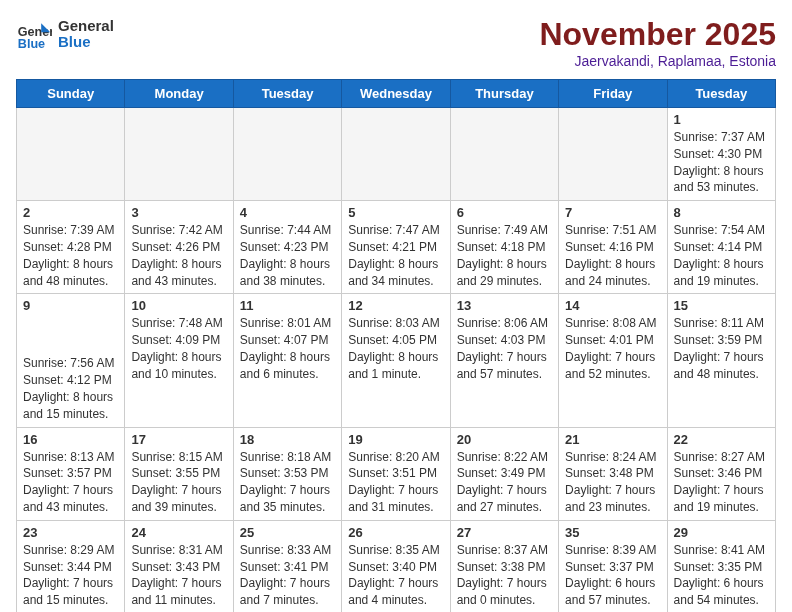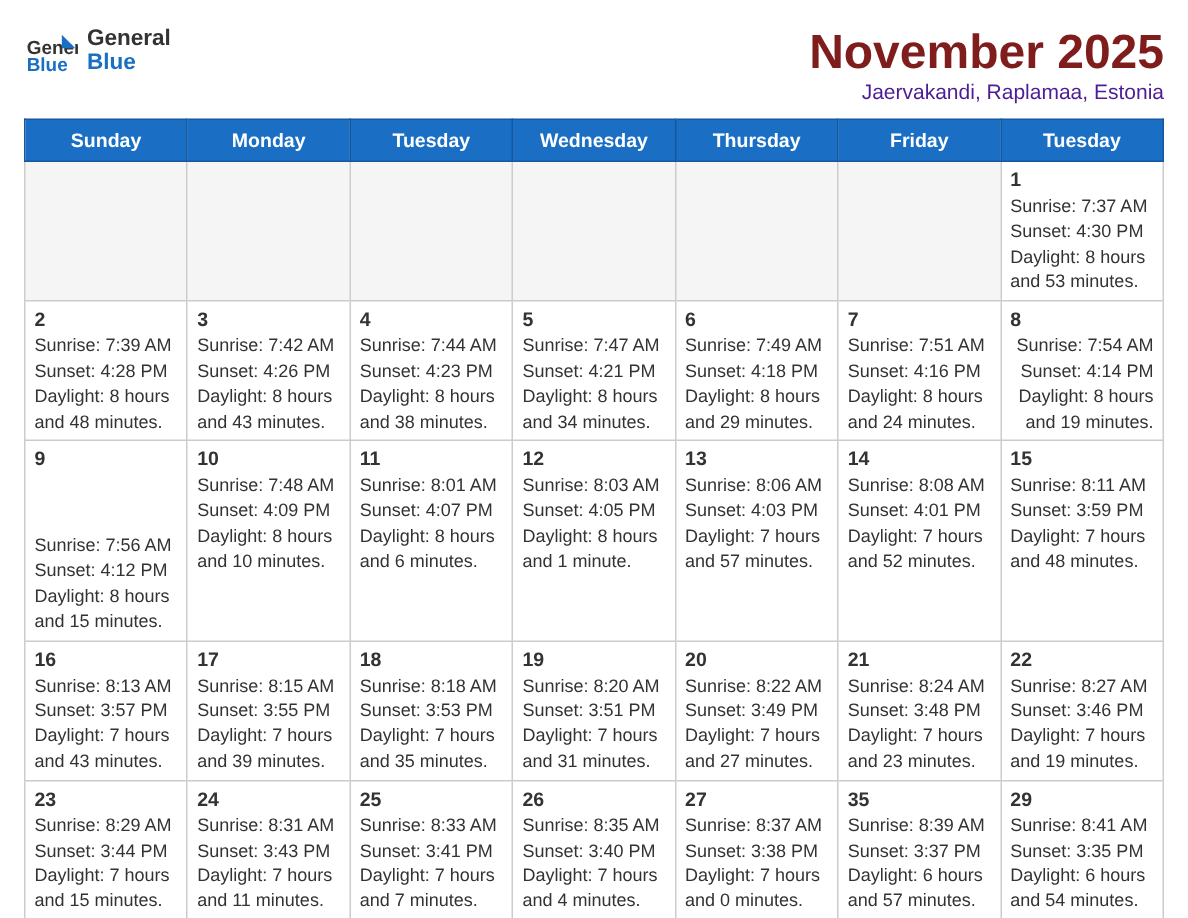--- a/index.html
+++ b/index.html
@@ -166,21 +166,21 @@
         </td>
         <td>
           <span class="day-number">7</span>
           <div class="day-info" style="white-space: pre-line;">Sunrise: 7:51 AM
 Sunset: 4:16 PM
 Daylight: 8 hours
 and 24 minutes.</div>
         </td>
         <td>
           <span class="day-number">8</span>
-          <div class="day-info" style="white-space: pre-line; text-align: right;">Sunrise: 7:54 AM
+          <div class="day-info" style="white-space: pre-line;">Sunrise: 7:54 AM
 Sunset: 4:14 PM
 Daylight: 8 hours
 and 19 minutes.</div>
         </td>
       </tr>
       <tr>
         <td>
           <span class="day-number">9</span>
           <div class="day-info" style="white-space: pre-line; margin-top: 42px;">Sunrise: 7:56 AM
 Sunset: 4:12 PM

